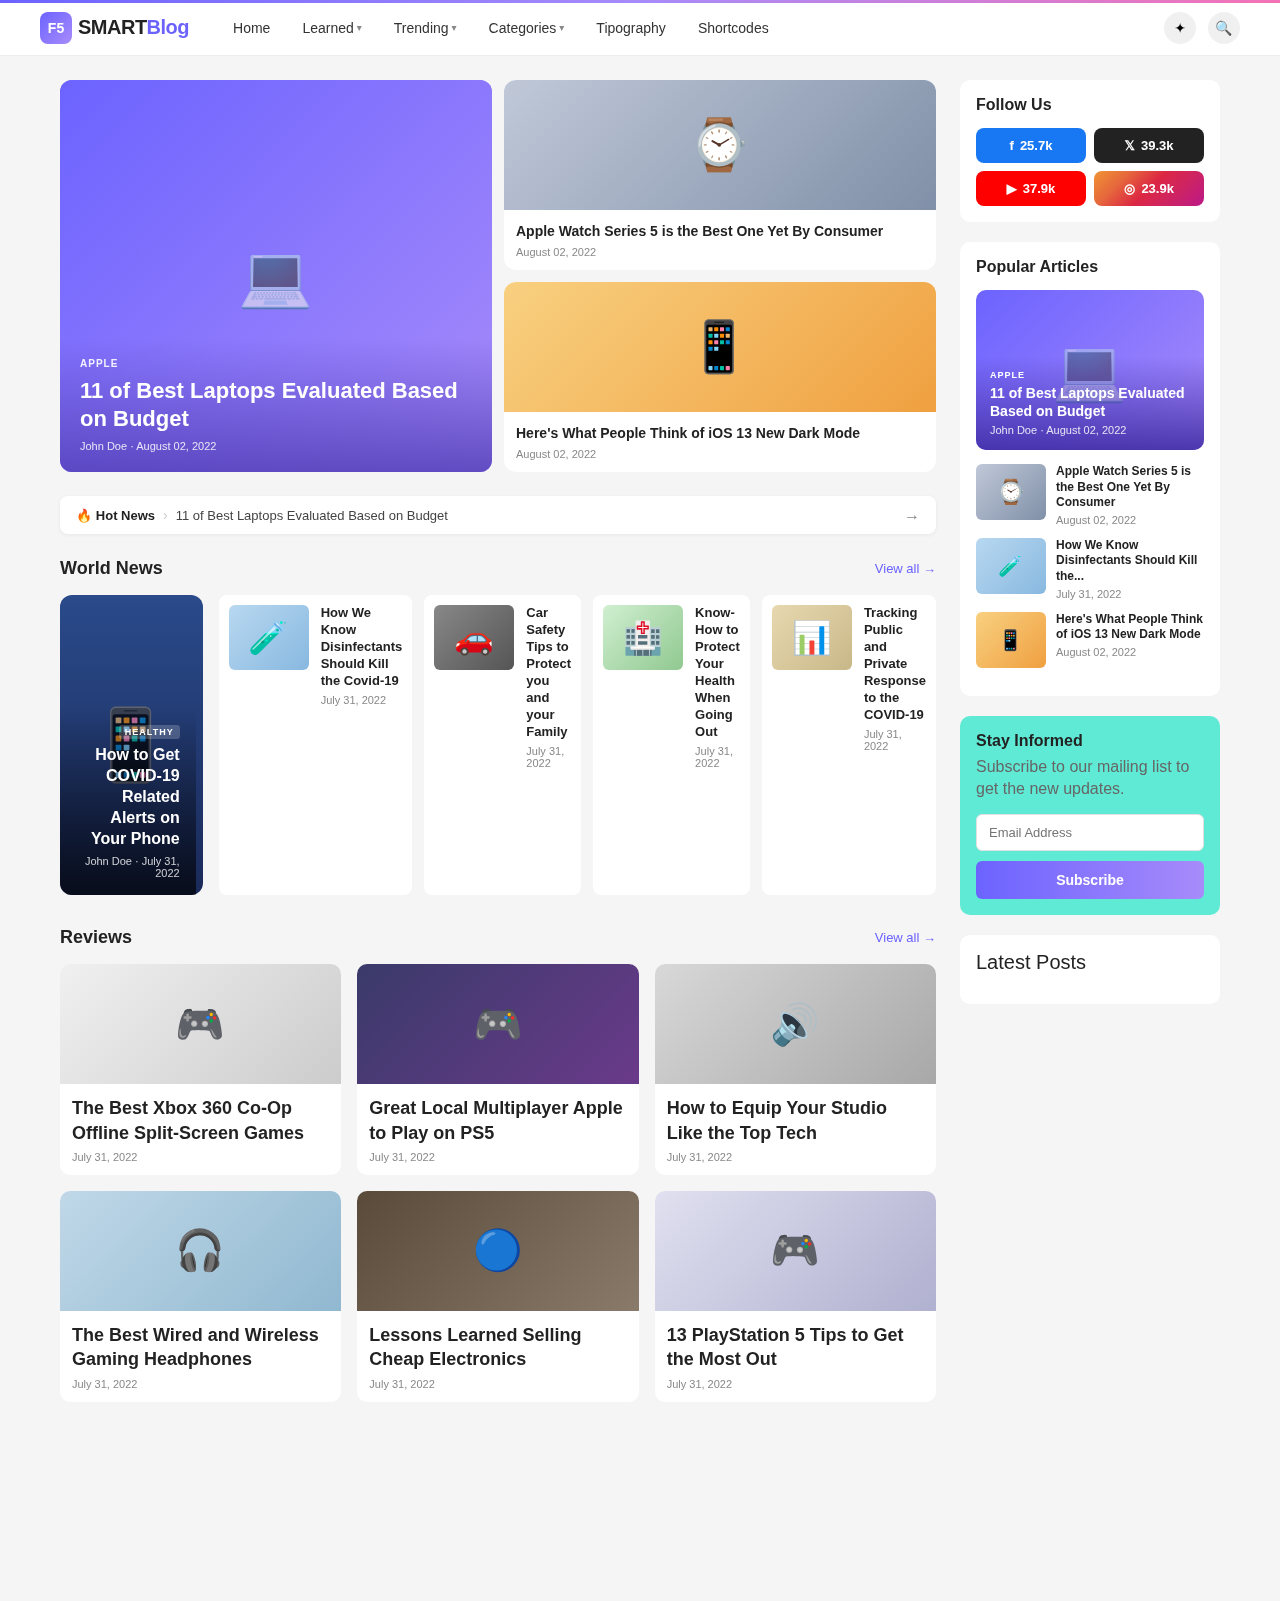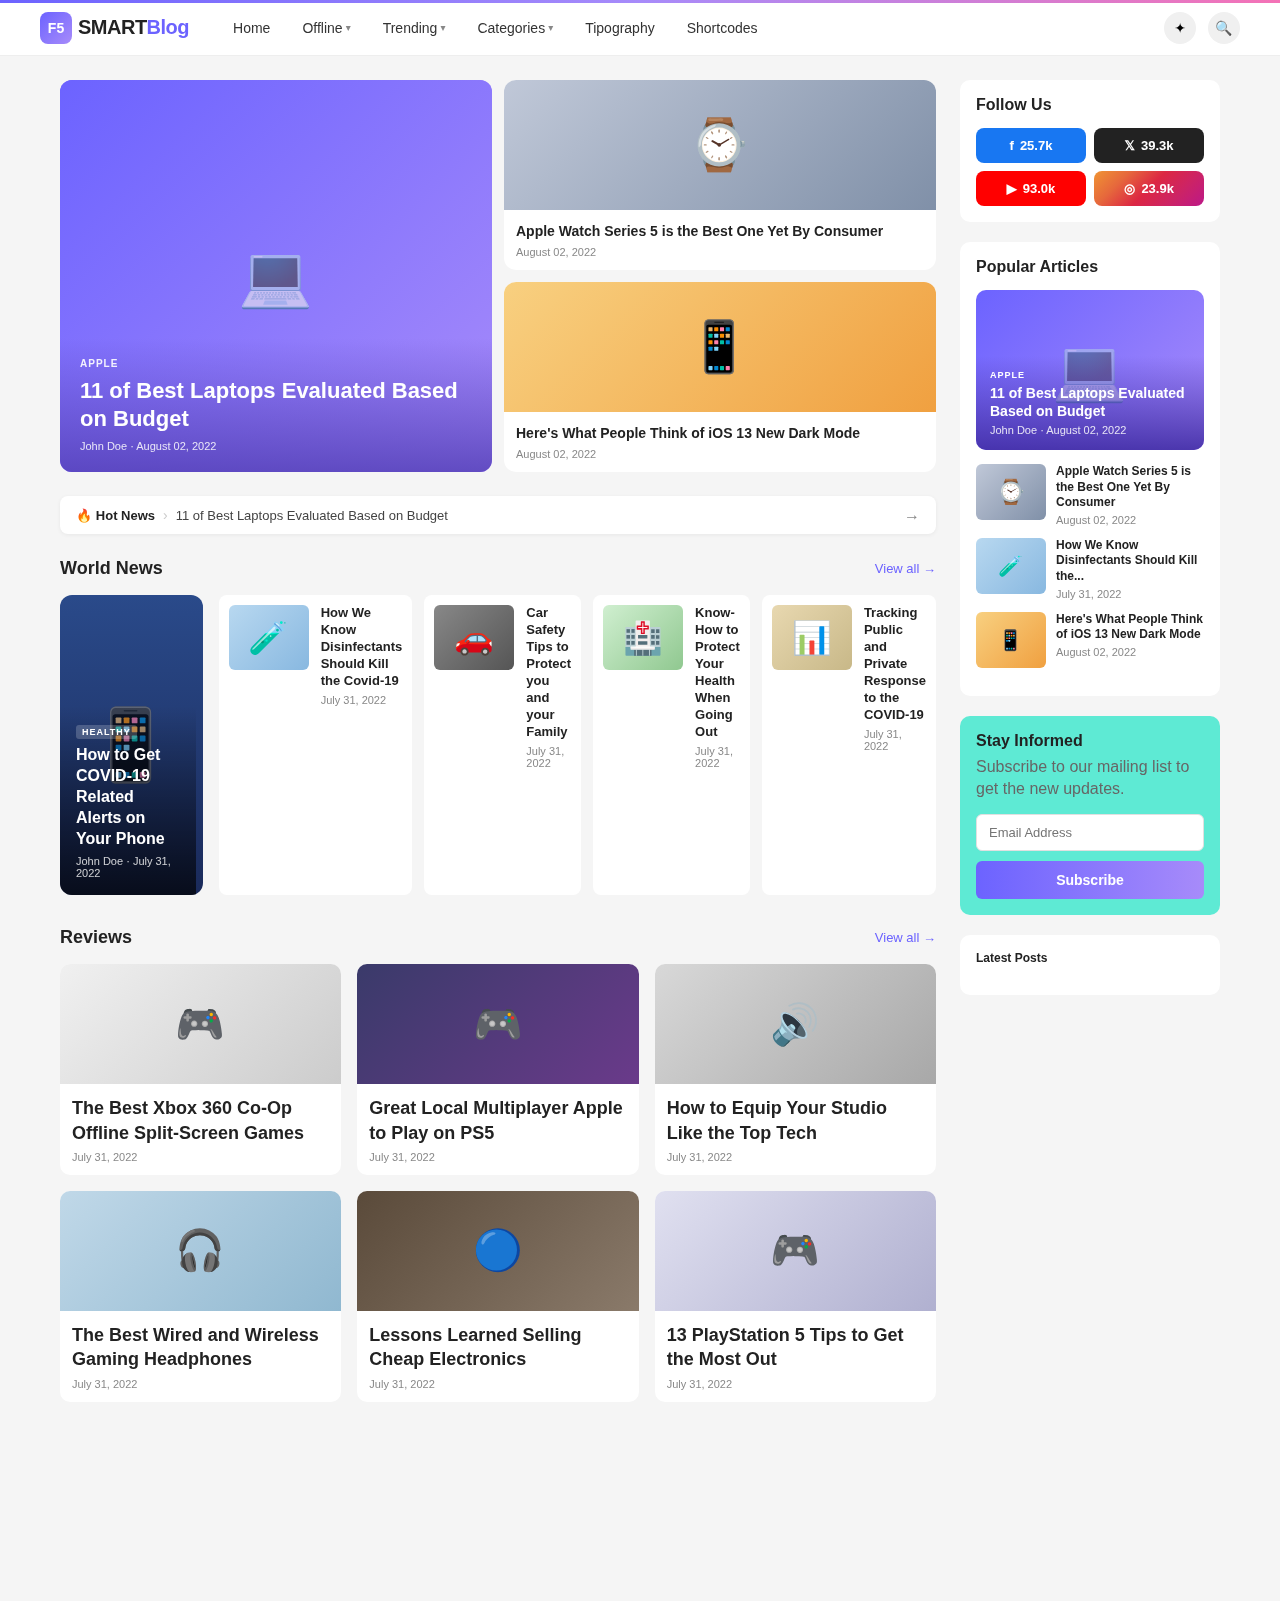--- a/index.html
+++ b/index.html
@@ -43,21 +43,21 @@
     .hot-news-arrow { color: #888; cursor: pointer; font-size: 16px; }
 
     
     .section-header { display: flex; align-items: center; justify-content: space-between; margin-bottom: 16px; }
     .section-title { font-size: 18px; font-weight: 800; color: #222; }
     .view-all { font-size: 13px; color: #6c63ff; text-decoration: none; display: flex; align-items: center; gap: 2px; cursor: pointer; }
 
     
     .world-news-grid { display: grid; grid-template-columns: 1fr 1fr; gap: 16px; margin-bottom: 32px; }
     .world-news-left { border-radius: 12px; overflow: hidden; position: relative; min-height: 300px; background: linear-gradient(180deg, #3a5fb0 0%, #1a2f60 100%); cursor: pointer; }
-    .world-news-left-overlay { position: absolute; bottom: 0; left: 0; right: 7px; padding: 16px; color: white; background: linear-gradient(transparent, rgba(0,0,0,0.7)); }
+    .world-news-left-overlay { position: absolute; bottom: 0; left: 0; right: 7px; padding: 16px; color: white; background: linear-gradient(transparent, rgba(0,0,0,0.7)); text-align: right; }
     .world-news-tag { font-size: 9px; font-weight: 700; letter-spacing: 1px; color: #fff; text-transform: uppercase; background: rgba(255,255,255,0.2); display: inline-block; padding: 2px 6px; border-radius: 3px; margin-bottom: 6px; }
     .world-news-title { font-size: 16px; font-weight: 800; color: white; line-height: 1.3; margin-bottom: 6px; }
     .world-news-meta { font-size: 11px; color: rgba(255,255,255,0.8); }
     .world-news-right { display: flex; flex-direction: row; gap: 12px; }
     .news-item { display: flex; gap: 12px; align-items: flex-start; background: #fff; border-radius: 8px; padding: 10px; }
     .news-item-thumb { width: 80px; height: 65px; border-radius: 6px; overflow: hidden; flex-shrink: 0; position: relative; }
     .news-item-body { flex: 1; }
     .news-item-title { font-size: 13px; font-weight: 700; color: #222; line-height: 1.3; margin-bottom: 4px; }
     .news-item-date { font-size: 11px; color: #888; }
 
@@ -97,21 +97,21 @@
 
     
     .stay-informed { background: #5eead4; border-radius: 10px; padding: 16px; margin-bottom: 20px; }
     .stay-title { font-size: 16px; font-weight: 800; color: #222; margin-bottom: 6px; }
     .stay-desc { font-size: 16px; color: #666; margin-bottom: 14px; line-height: 1.4; }
     .email-input { width: 100%; padding: 10px 12px; border: 1.5px solid #e0e0e0; border-radius: 6px; font-size: 13px; color: #888; margin-bottom: 10px; outline: none; }
     .subscribe-btn { width: 100%; padding: 11px; background: linear-gradient(90deg, #6c63ff, #a78bfa); color: white; border: none; border-radius: 6px; font-size: 14px; font-weight: 700; cursor: pointer; }
 
     
     .latest-posts { background: #fff; border-radius: 10px; padding: 16px; }
-    .latest-title { font-size: 12px; font-weight: 700; color: #222; margin-bottom: 14px; }
+    .latest-title { font-size: 20px; font-weight: 400; color: #222; margin-bottom: 14px; }
 
     
     .shape-laptop { position: absolute; inset: 0; overflow: hidden; }
     .shape-laptop::after { content: '💻'; font-size: 60px; position: absolute; top: 50%; left: 50%; transform: translate(-50%, -50%); opacity: 0.6; }
     .shape-watch::after { content: '⌚'; font-size: 50px; position: absolute; top: 50%; left: 50%; transform: translate(-50%, -50%); opacity: 0.7; }
     .shape-watch { position: absolute; inset: 0; }
 
     .covid-bg { background: linear-gradient(180deg, #2a4a8a 0%, #1a2a5a 100%); }
     .covid-phone { position: absolute; inset: 0; display: flex; align-items: center; justify-content: center; }
     .covid-phone::before { content: '📱'; font-size: 70px; opacity: 0.7; }
@@ -160,21 +160,21 @@
 <body>
 
 <header class="header">
   <a class="logo">
     <div class="logo-icon">F5</div>
     <span class="logo-text">SMART<span>Blog</span></span>
   </a>
   <nav>
     <a class="nav-item">Home</a>
     <a class="nav-item">
-      <span>Offline</span>
+      <span>Learned</span>
       <span class="arrow">▾</span>
     </a>
     <a class="nav-item">
       <span>Trending</span>
       <span class="arrow">▾</span>
     </a>
     <a class="nav-item">
       <span>Categories</span>
       <span class="arrow">▾</span>
     </a>
@@ -367,21 +367,21 @@
         <button class="follow-btn fb-btn">
           <span>f</span>
           <span>25.7k</span>
         </button>
         <button class="follow-btn x-btn">
           <span>𝕏</span>
           <span>39.3k</span>
         </button>
         <button class="follow-btn yt-btn">
           <span>▶</span>
-          <span>93.0k</span>
+          <span>37.9k</span>
         </button>
         <button class="follow-btn ig-btn">
           <span>◎</span>
           <span>23.9k</span>
         </button>
       </div>
     </div>
 
     <div class="sidebar-section">
       <h3 class="sidebar-title">Popular Articles</h3>

